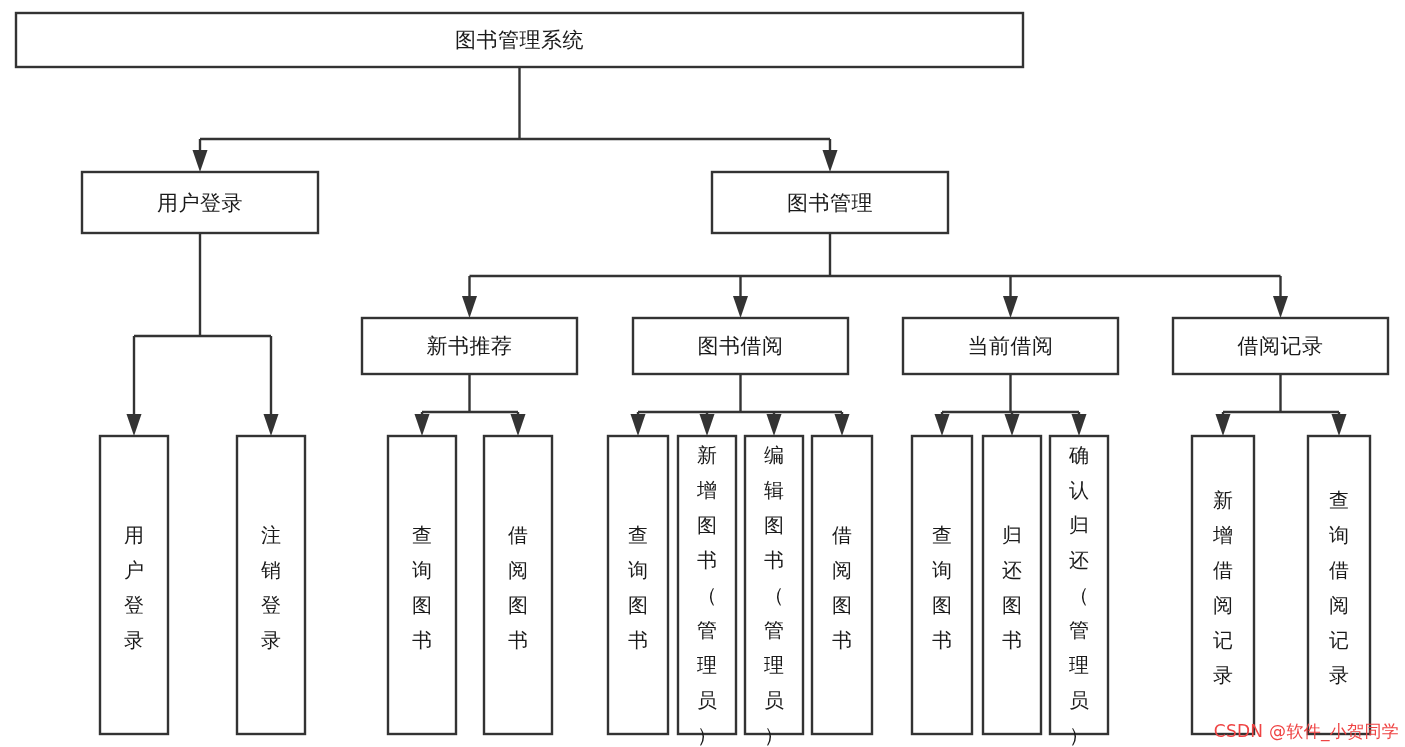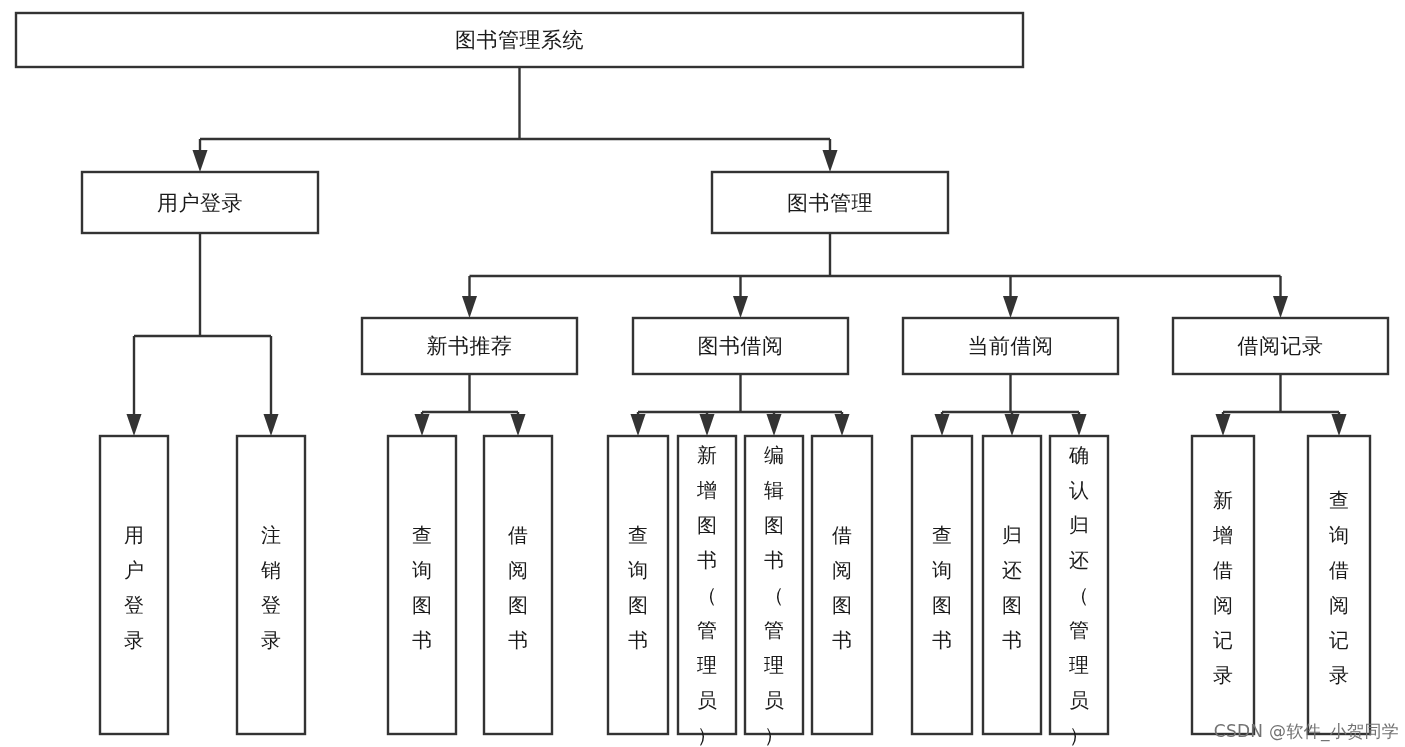--- a/index.html
+++ b/index.html
@@ -57,21 +57,21 @@
   .arrow-head {
     fill: #333333;
     stroke: none;
   }
   #watermark {
     position: absolute;
     right: 6px;
     bottom: 4px;
     font-family: "DejaVu Sans", "Liberation Sans", sans-serif;
     font-size: 17px;
-    color: #737373;
+    color: #ef4444;
     white-space: nowrap;
     letter-spacing: 0.3px;
     pointer-events: none;
   }
 </style>
 </head>
 <body>
 
 <div id="diagram-root">
 

